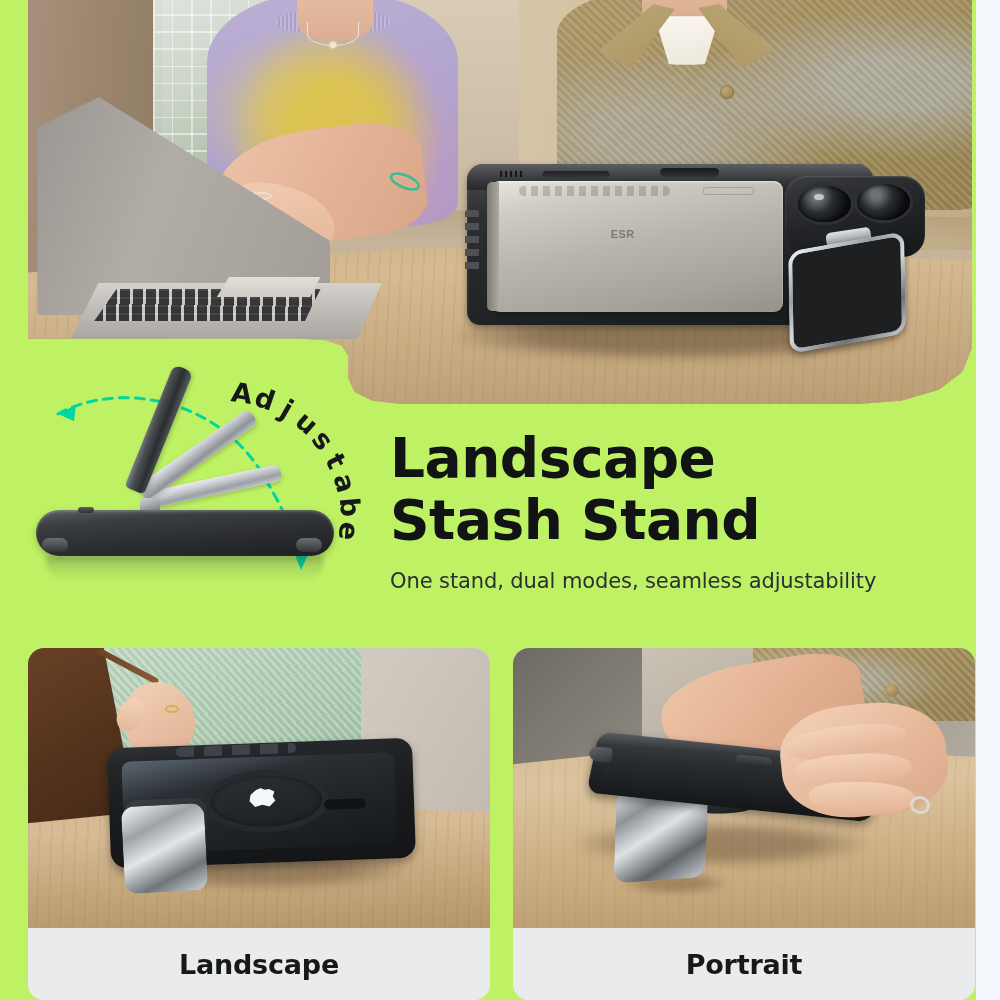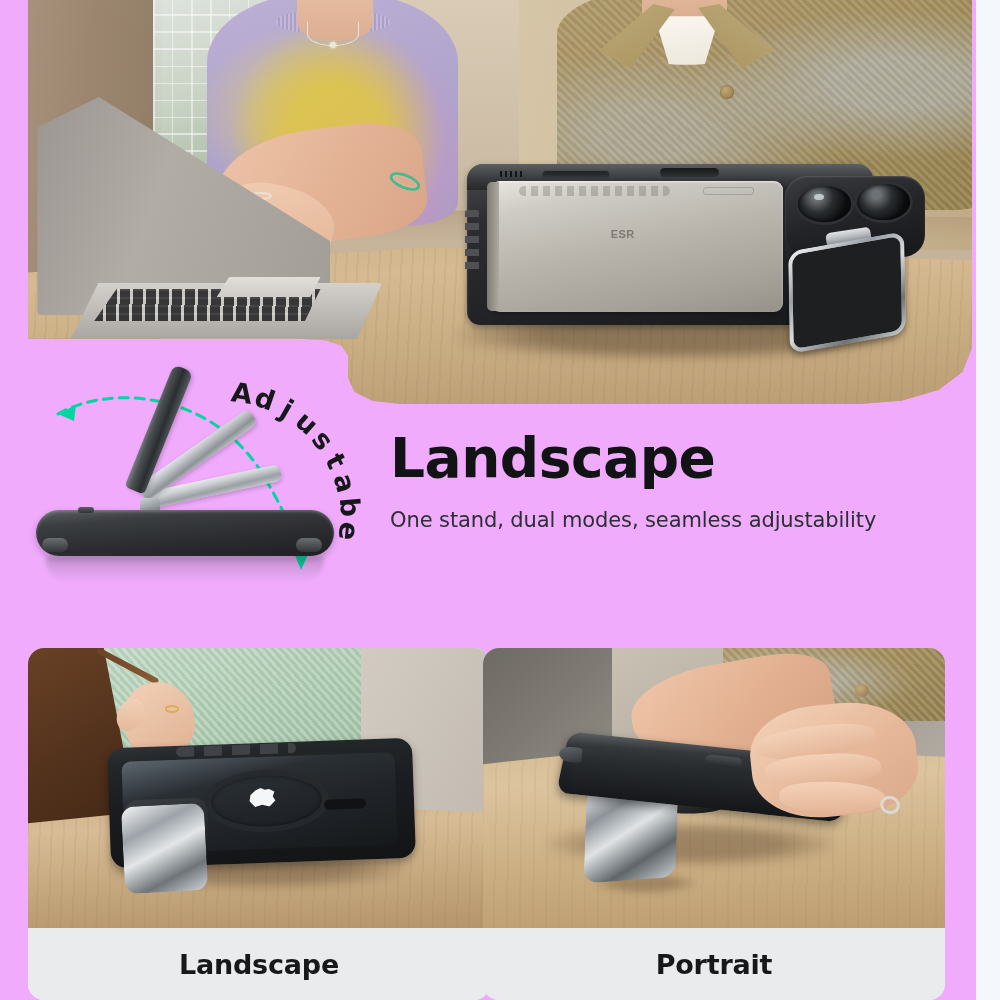--- a/index.html
+++ b/index.html
@@ -14,21 +14,21 @@
     background: #F4F8FC;
     font-family: "Liberation Sans", sans-serif;
     position: relative;
   }
 
   .page {
     position: absolute;
     inset: 0;
     width: 976px;
     height: 1000px;
-    background: #f0abfc;
+    background: #bef264;
   }
 
   
   .hero-wrap {
     position: absolute;
     left: 28px;
     top: 0;
     width: 944px;
     height: 404px;
   }
@@ -444,21 +444,21 @@
   .card {
     position: absolute;
     top: 648px;
     width: 462px;
     height: 352px;
     border-radius: 16px;
     overflow: hidden;
     background: #E9EBED;
   }
   .card-left  { left: 28px; padding-left: 28px; }
-  .card-right { left: 483px; }
+  .card-right { left: 513px; }
 
   .card-photo {
     position: absolute; left: 0; top: 0; width: 100%; height: 280px;
     overflow: hidden;
   }
   .card-caption {
     position: absolute; left: 0; bottom: 0; width: 100%; height: 72px;
     background: #E9EBEC;
     display: flex; align-items: center; justify-content: center;
     font-family: "DejaVu Sans", sans-serif;
@@ -779,20 +779,21 @@
         <span style="left: 120.267px; top: 70.7972px; transform: translate(-50%, -50%) rotate(63deg);">t</span>
         <span style="left: 129.119px; top: 93.2697px; transform: translate(-50%, -50%) rotate(74deg);">a</span>
         <span style="left: 133.521px; top: 117.018px; transform: translate(-50%, -50%) rotate(85deg);">b</span>
         <span style="left: 133.31px; top: 141.171px; transform: translate(-50%, -50%) rotate(96deg);">e</span>
       </div>
   </div>
 
   <div class="headline">
     <h1>
       <span>Landscape</span><br>
+      <span>Stash Stand</span>
     </h1>
     <div class="sub">One stand, dual modes, seamless adjustability</div>
   </div>
 
   <div class="card card-left">
     <div class="card-photo">
       <div class="l-wallR"></div>
       <div class="l-wallL"></div>
       <div class="l-person"></div>
       <div class="l-wood-panel"></div>

